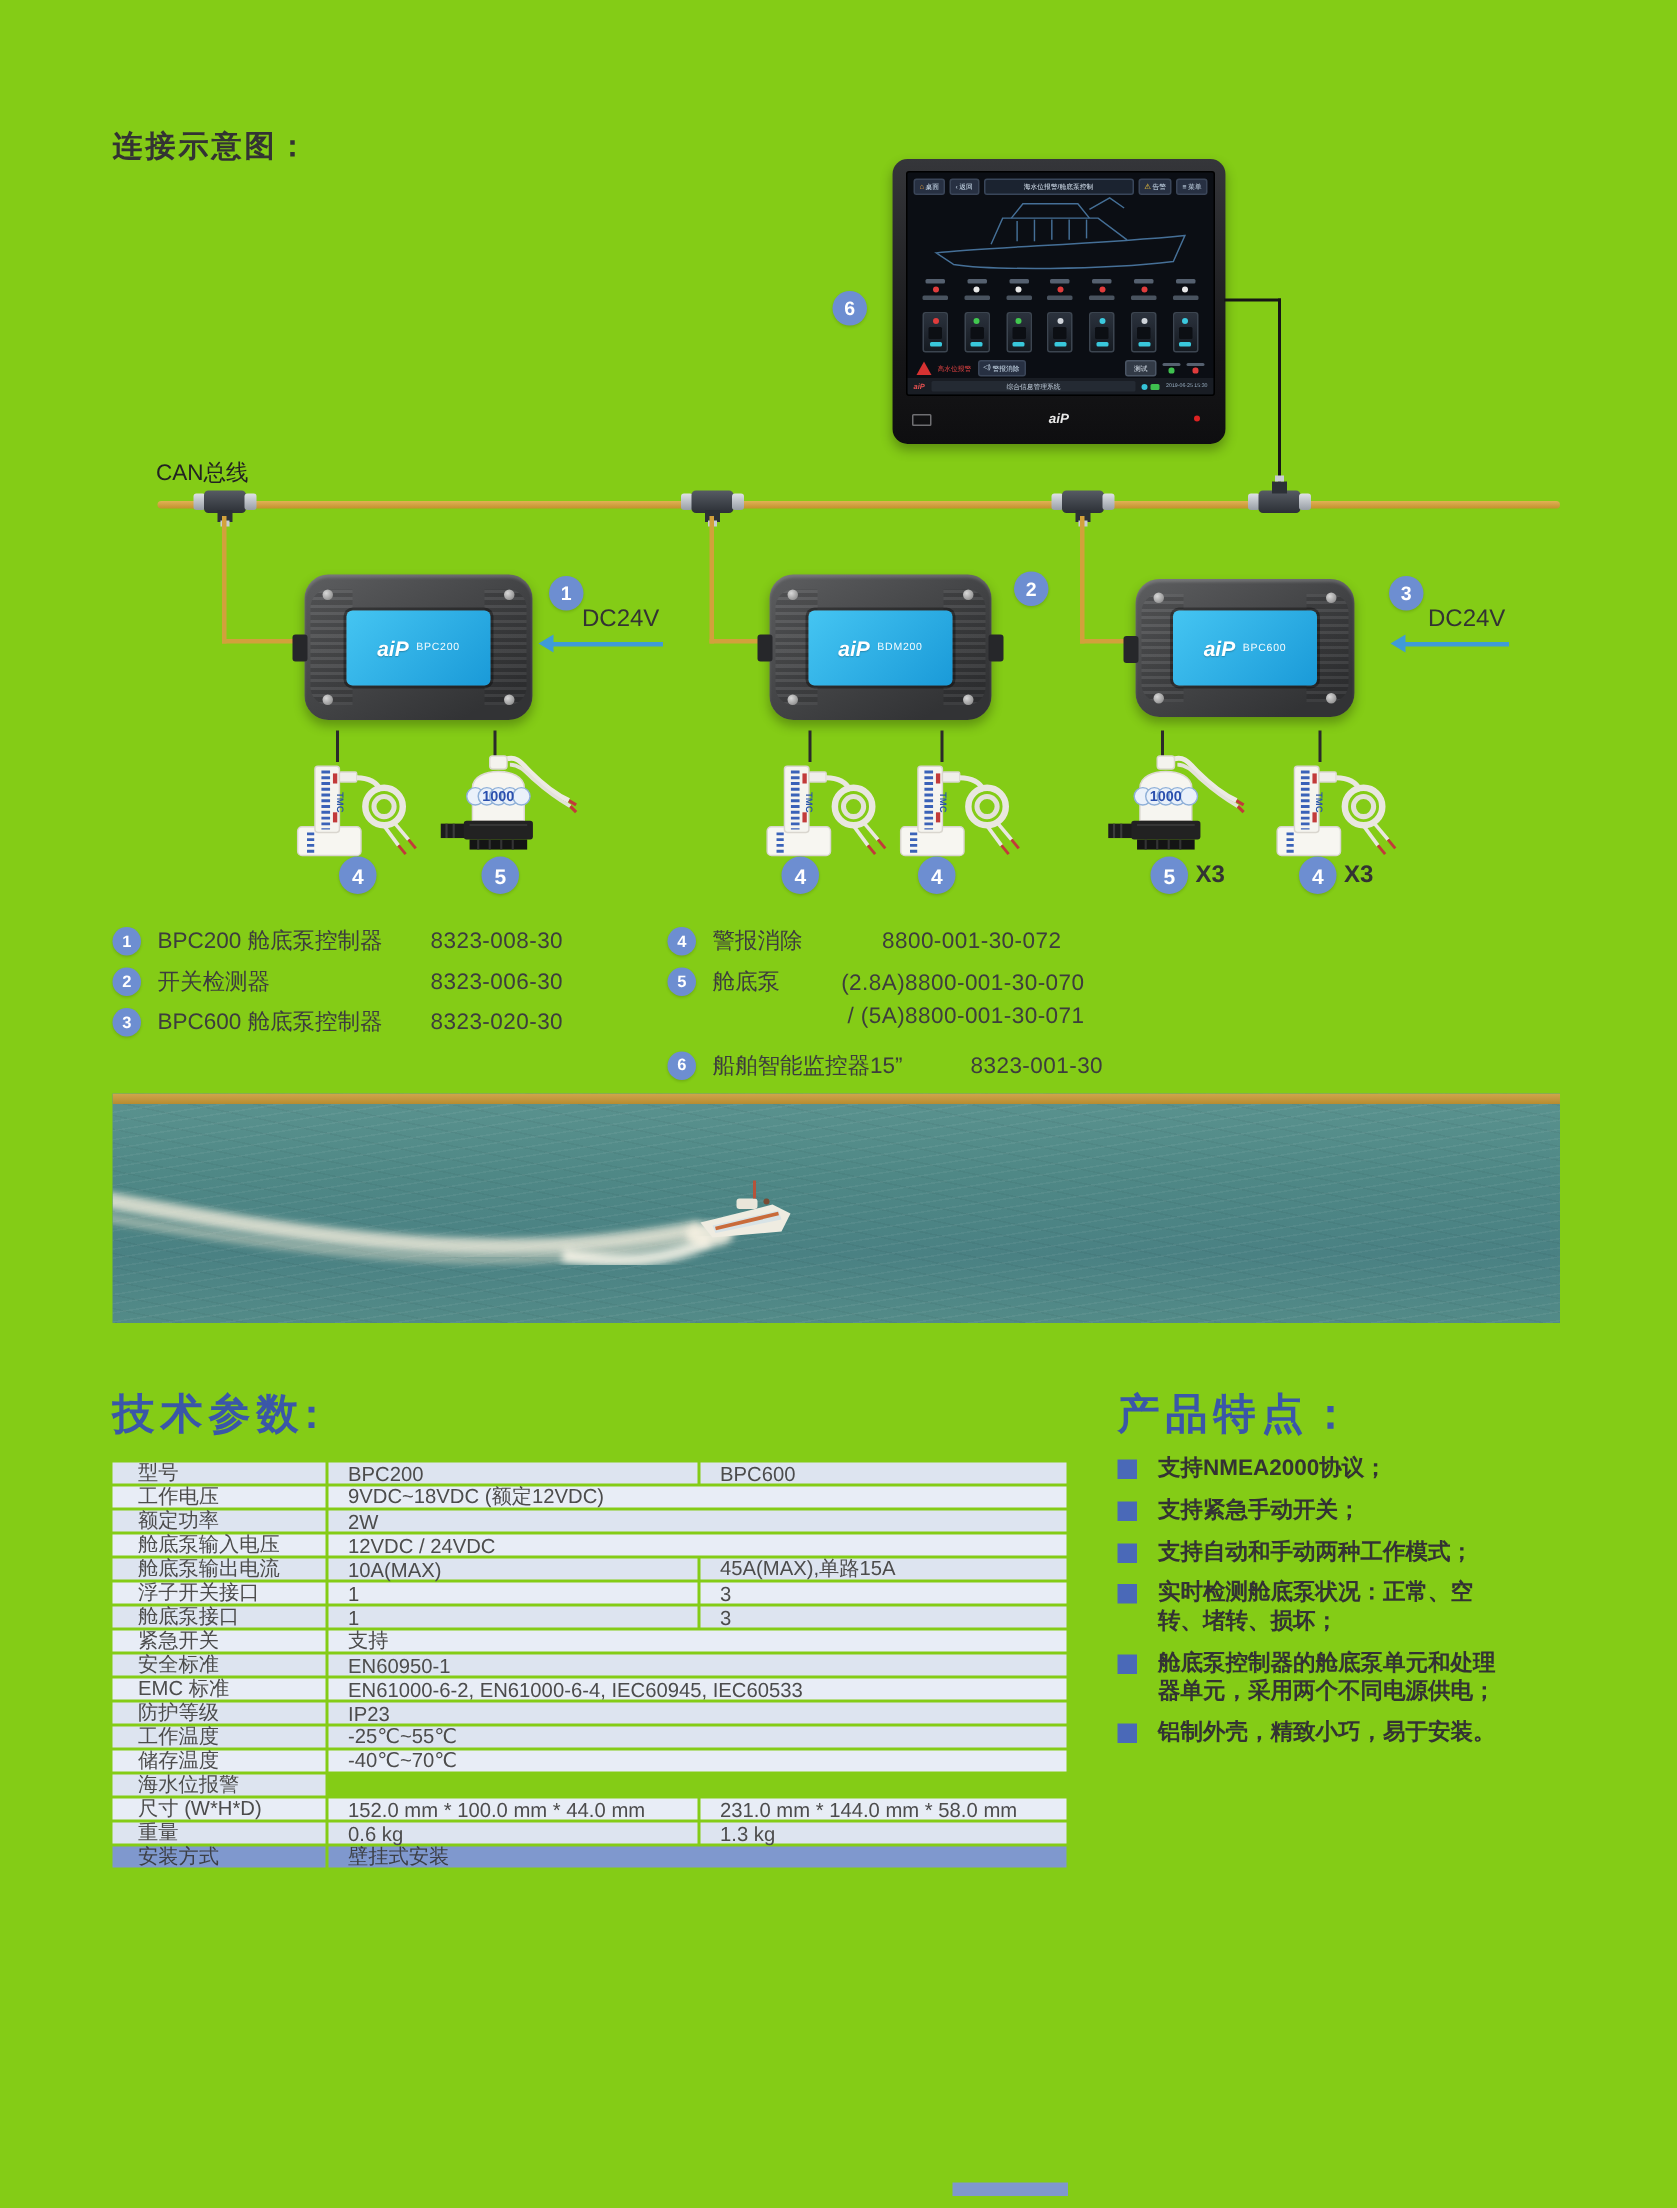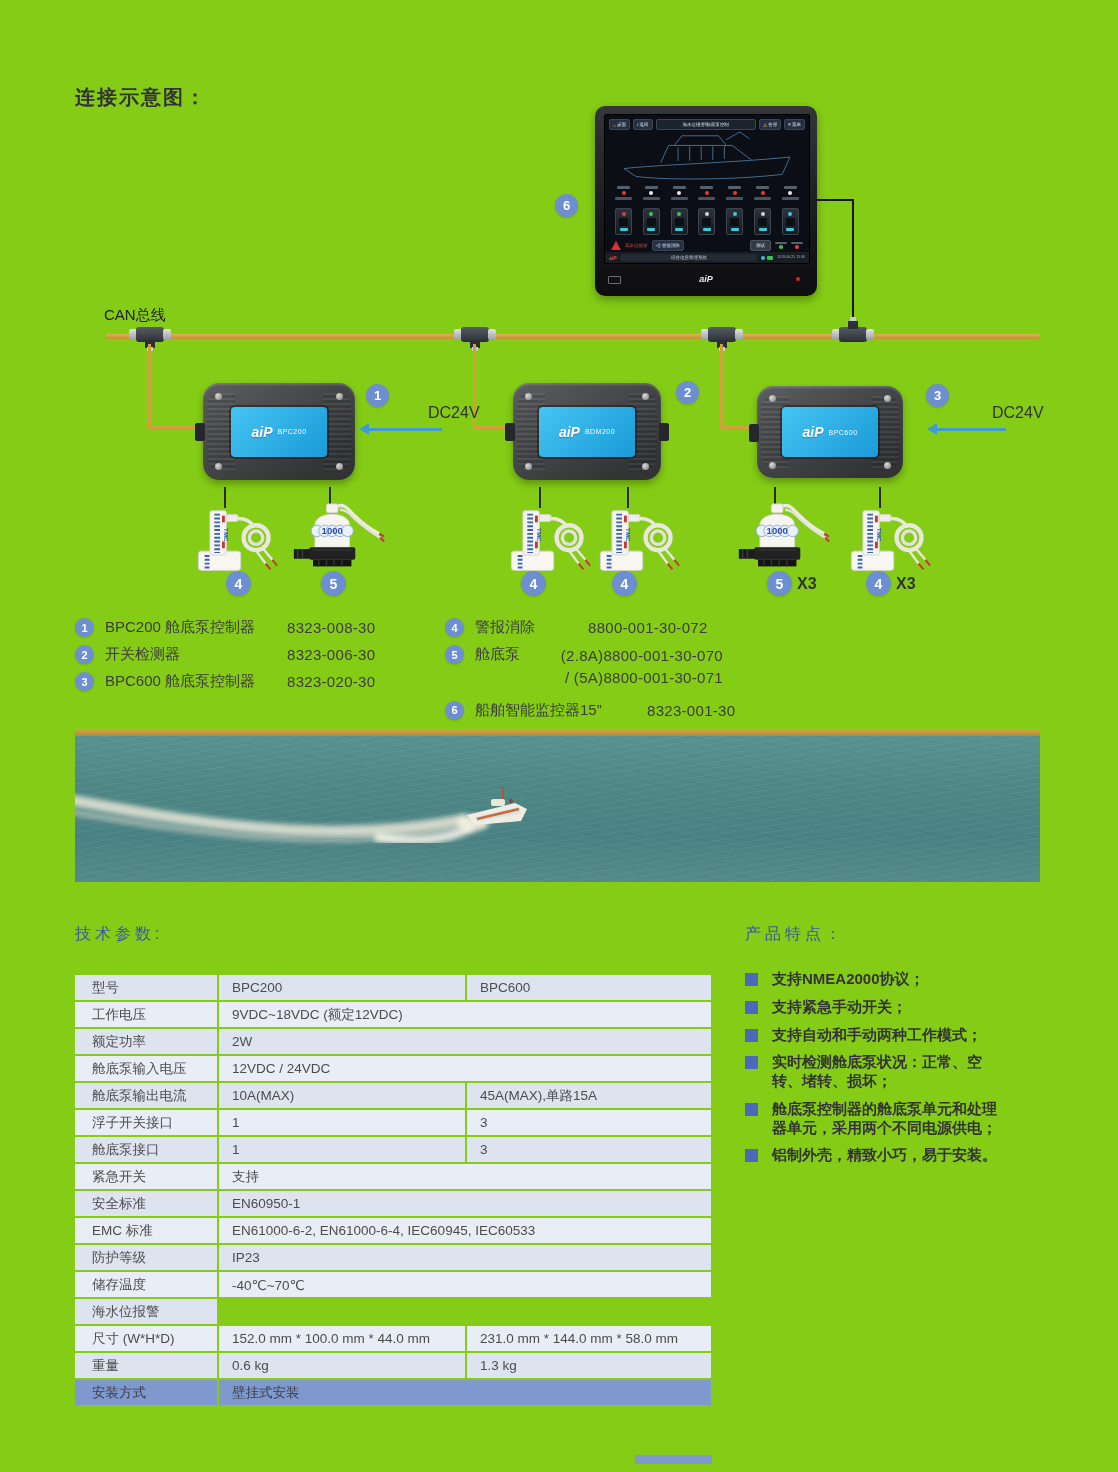--- a/index.html
+++ b/index.html
@@ -2,21 +2,21 @@
 <html><head>
 <meta charset="utf-8">
 <style>
   html,body{margin:0;padding:0;background:#fff;}
   body{font-family:"Liberation Sans","DejaVu Sans",sans-serif;}
   #page{position:relative;width:1118px;height:1472px;background:#84cc16;overflow:hidden;}
   .abs{position:absolute;}
 
   
   .h-diagram{left:75px;top:84px;font-size:20px;font-weight:bold;color:#333;letter-spacing:2px;}
-  .h-blue{font-size:16px;font-weight:normal;color:#3a57a8;letter-spacing:4px;}
+  .h-blue{font-size:28px;font-weight:bold;color:#3a57a8;letter-spacing:4px;}
 
   
   .badge{background:#6d8ed1;color:#fff;border-radius:50%;display:flex;align-items:center;justify-content:center;font-weight:bold;box-shadow:0 1px 2px rgba(0,0,0,.15);}
   .badge.b22{width:23px;height:23px;font-size:13px;}
   .badge.b25{width:25px;height:25px;font-size:14px;}
   .badge.b18{width:19px;height:19px;font-size:11px;flex:0 0 19px;}
   .x3{font-size:16px;color:#333;font-weight:bold;margin-left:5px;}
 
   
   .busline{left:105px;top:334px;width:935px;height:5px;background:linear-gradient(#e0b253,#c3912f);border-radius:3px;}
@@ -40,21 +40,21 @@
   .ctrl:before,.ctrl:after{content:"";position:absolute;top:10px;bottom:10px;width:28px;opacity:.45;background:repeating-linear-gradient(180deg,rgba(255,255,255,.12) 0 2px,rgba(0,0,0,.25) 2px 5px);}
   .ctrl:before{left:4px;border-radius:12px 0 0 12px;}
   .ctrl:after{right:4px;border-radius:0 12px 12px 0;}
   .screw{position:absolute;width:7px;height:7px;border-radius:50%;background:radial-gradient(circle at 35% 35%,#d8d8d8,#7c7c7c);z-index:2;}
   .cscreen{position:absolute;left:50%;top:50%;transform:translate(-50%,-50%);width:96px;height:50px;border-radius:4px;background:linear-gradient(135deg,#45c5f2,#1a9ad8);display:flex;align-items:center;justify-content:center;gap:5px;color:#fff;z-index:3;box-shadow:0 0 0 2px rgba(0,0,0,.35);}
   .cbrand{font-style:italic;font-weight:bold;font-size:14px;text-shadow:0 1px 1px rgba(0,0,0,.25);}
   .cmodel{font-size:7px;opacity:.95;letter-spacing:.5px;}
   .nub{position:absolute;width:10px;height:18px;background:#26272a;border-radius:2px;z-index:1;}
 
   
-  .dcl{font-size:16px;color:#333;margin-left:40px;}
+  .dcl{font-size:16px;color:#333;}
   .arrow{height:3px;background:#3f9bd7;position:absolute;}
   .arrow:before{content:"";position:absolute;left:-9px;top:-5px;border-top:6.5px solid transparent;border-bottom:6.5px solid transparent;border-right:10px solid #3f9bd7;}
 
   
   .monitor{left:595px;top:106px;width:222px;height:190px;background:linear-gradient(#35363a,#161618 70%,#0e0e10);border-radius:10px;box-shadow:0 4px 8px rgba(0,0,0,.3);padding:8px 9px 0 9px;box-sizing:border-box;}
   .mscreen{position:relative;width:100%;height:148px;background:#0b0e14;border-radius:2px;border:1px solid #000;overflow:hidden;}
   .mbezel{position:relative;height:30px;display:flex;align-items:center;justify-content:center;}
   .mlogo{font-size:9px;font-weight:bold;font-style:italic;color:#e8e8e8;}
   .usb{position:absolute;left:4px;top:12px;width:11px;height:6px;border:1px solid #6f6f72;border-radius:1px;}
   .reddot{position:absolute;right:8px;top:13px;width:4px;height:4px;border-radius:50%;background:#d22;}
@@ -99,21 +99,21 @@
   .legend-right .lg-name5{width:58px;}
   .pump-parts{text-align:right;width:190px;line-height:1.45;}
 
   
   .photo{left:75px;top:729px;width:965px;height:153px;overflow:hidden;background:linear-gradient(180deg,#5b938f 0%,#4f8886 35%,#4a8183 70%,#538b88 100%);}
   .photo .goldbar{position:absolute;left:0;top:0;right:0;height:7px;background:linear-gradient(#d0a64c,#b78c31);}
   .photo .tex{position:absolute;inset:0;background:repeating-linear-gradient(171deg,rgba(255,255,255,.05) 0 1px,transparent 1px 6px),repeating-linear-gradient(12deg,rgba(0,0,0,.04) 0 1px,transparent 1px 9px);}
 
   
   .spec-table{left:75px;top:975px;width:636px;font-size:13.5px;color:#4c4c4c;}
-  .trow{display:flex;height:25px;margin-bottom:2px;background:transparent;}
+  .trow{display:flex;height:14px;margin-bottom:2px;background:transparent;}
   .tc{display:flex;align-items:center;box-sizing:border-box;}
   .tlabel{width:142px;padding-left:17px;background:#dde4f0;flex:0 0 142px;}
   .tv1{width:246px;flex:0 0 246px;padding-left:13px;margin-left:2px;background:#dde4f0;}
   .tv1.tspan{flex:1;width:auto;}
   .tv2{flex:1;padding-left:13px;margin-left:2px;background:#dde4f0;}
   .trow.alt .tlabel,.trow.alt .tv1,.trow.alt .tv2{background:#e8edf6;}
   .trow.hl .tlabel,.trow.hl .tv1,.trow.hl .tv2{background:#7f98ce;color:#3c3f46;}
   .notch{left:635px;top:1455px;width:77px;height:9px;background:#7f98ce;}
 
   
@@ -548,20 +548,24 @@
           <div class="tc tv1 tspan">EN60950-1</div>
         </div>
         <div class="trow alt">
           <div class="tc tlabel">EMC 标准</div>
           <div class="tc tv1 tspan">EN61000-6-2, EN61000-6-4, IEC60945, IEC60533</div>
         </div>
         <div class="trow">
           <div class="tc tlabel">防护等级</div>
           <div class="tc tv1 tspan">IP23</div>
         </div>
+        <div class="trow">
+          <div class="tc tlabel">工作温度</div>
+          <div class="tc tv1 tspan">-25℃~55℃</div>
+        </div>
         <div class="trow alt">
           <div class="tc tlabel">储存温度</div>
           <div class="tc tv1 tspan">-40℃~70℃</div>
         </div>
         <div class="trow">
           <div class="tc tlabel">海水位报警</div>
         </div>
         <div class="trow alt">
           <div class="tc tlabel">尺寸 (W*H*D)</div>
           <div class="tc tv1">152.0 mm * 100.0 mm * 44.0 mm</div>

